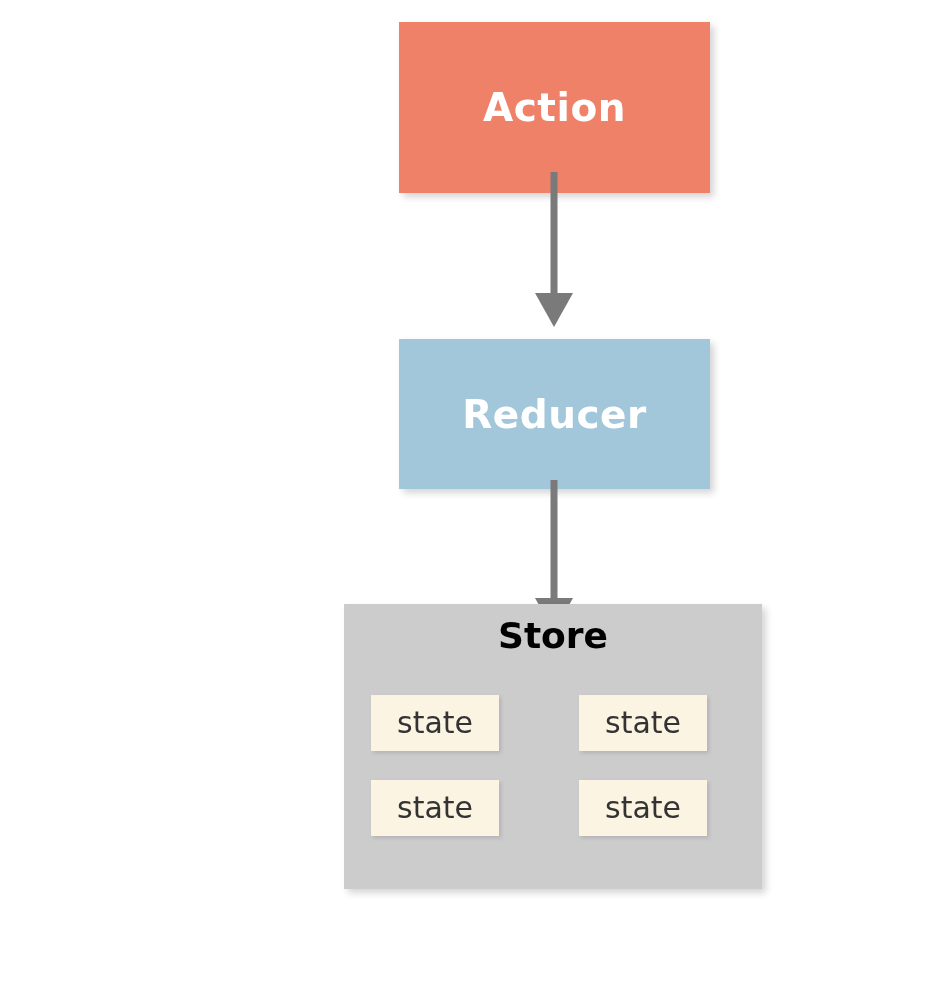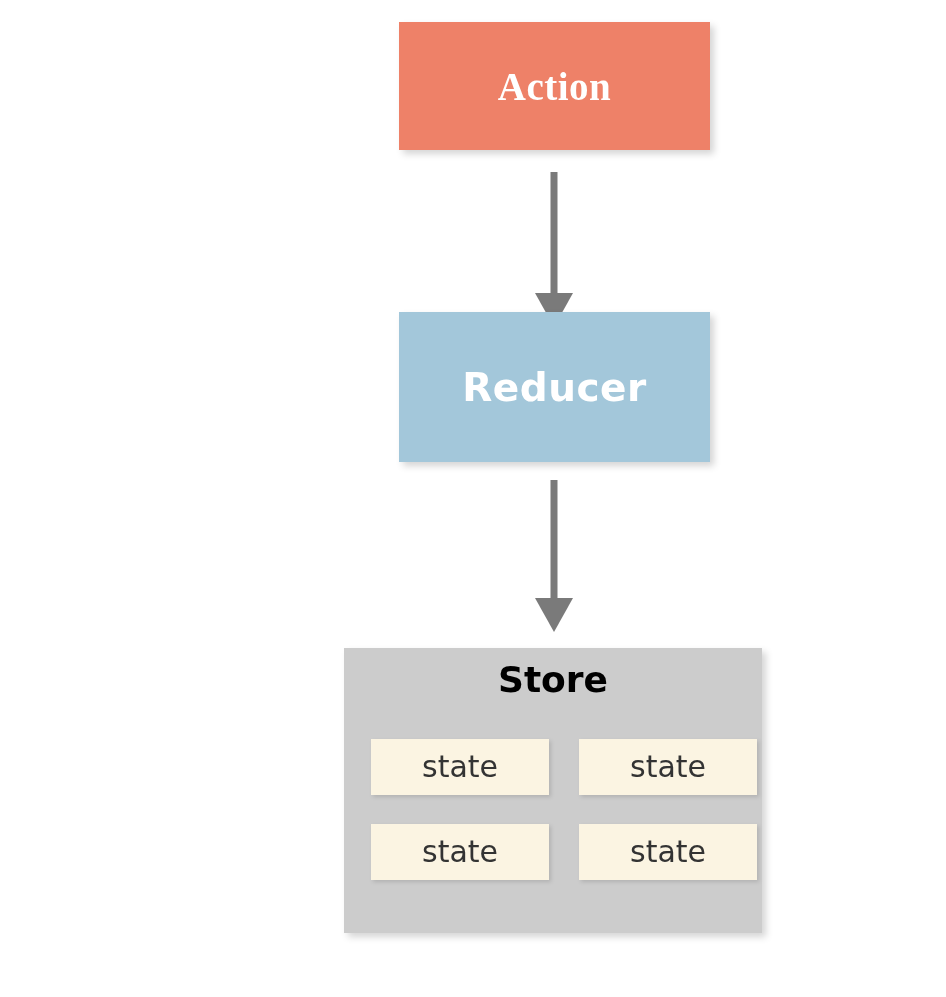--- a/index.html
+++ b/index.html
@@ -34,46 +34,45 @@
     letter-spacing: 0.5px;
     line-height: 1;
     white-space: nowrap;
   }
 
   
   #action-node {
     left: 399px;
     top: 22px;
     width: 311px;
-    height: 128px;
+    height: 171px;
     background: #ee8168;
-    font-family: Liberation Serif, serif;
   }
   #action-node .node-label {
     color: #ffffff;
     font-size: 39px;
   }
 
   
   #reducer-node {
     left: 399px;
-    top: 312px;
+    top: 339px;
     width: 311px;
     height: 150px;
     background: #a3c7da;
   }
   #reducer-node .node-label {
     color: #ffffff;
     font-size: 39px;
   }
 
   
   #store-node {
     left: 344px;
-    top: 648px;
+    top: 604px;
     width: 418px;
     height: 285px;
     background: #cccccc;
     display: block;
     padding: 7px;
   }
   #store-title {
     position: absolute;
     left: 0;
     right: 0;
@@ -85,21 +84,21 @@
     line-height: 1;
   }
 
   .state-box {
     position: absolute;
     box-sizing: border-box;
     background: #fbf4e2;
     display: flex;
     align-items: center;
     justify-content: center;
-    width: 178px;
+    width: 128px;
     height: 56px;
     box-shadow: 2px 2px 4px rgba(0,0,0,0.13);
   }
   .state-box .state-label {
     color: #333333;
     font-size: 30px;
     font-weight: normal;
     line-height: 1;
   }
 

